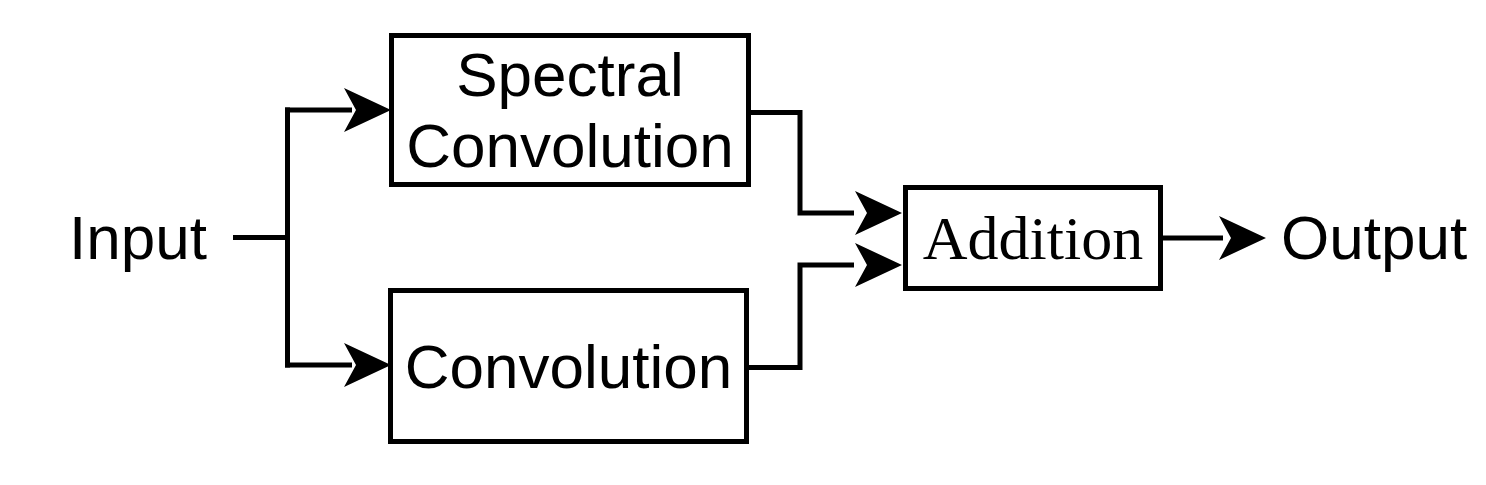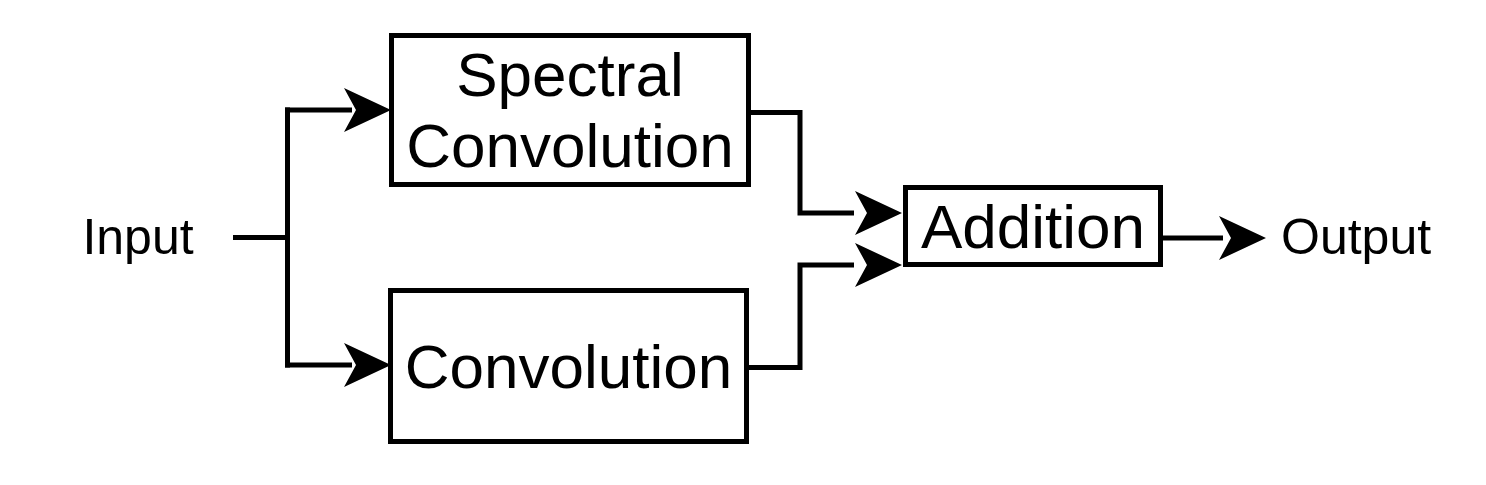--- a/index.html
+++ b/index.html
@@ -47,40 +47,40 @@
     font-size: 62px;
     line-height: 71px;
     text-align: center;
     white-space: normal;
   }
   .term-label {
     position: absolute;
     height: 73px;
     display: flex;
     align-items: center;
-    font-size: 50px;
+    font-size: 62px;
     line-height: 73px;
     white-space: nowrap;
   }
   .term-input {
     left: 48px;
     top: 201px;
     width: 180px;
     justify-content: center;
   }
   .term-output {
     left: 1271px;
     top: 201px;
     width: 212px;
     justify-content: flex-start;
     margin-left: 10px;
   }
   .box-spectral   { left: 389px; top: 33px;  width: 362px; height: 154px; }
   .box-conv       { left: 388px; top: 288px; width: 361px; height: 156px; }
-  .box-addition   { left: 903px; top: 185px; width: 260px; height: 82px; }
+  .box-addition   { left: 903px; top: 185px; width: 260px; height: 106px; font-family: Liberation Serif, serif; }
 </style>
 </head>
 <body>
 
 <div class="canvas">
 
   <svg class="wires" viewBox="0 0 1486 485" xmlns="http://www.w3.org/2000/svg">
 
     <path class="wire" d="M233,237.5 L290,237.5"></path>
 

